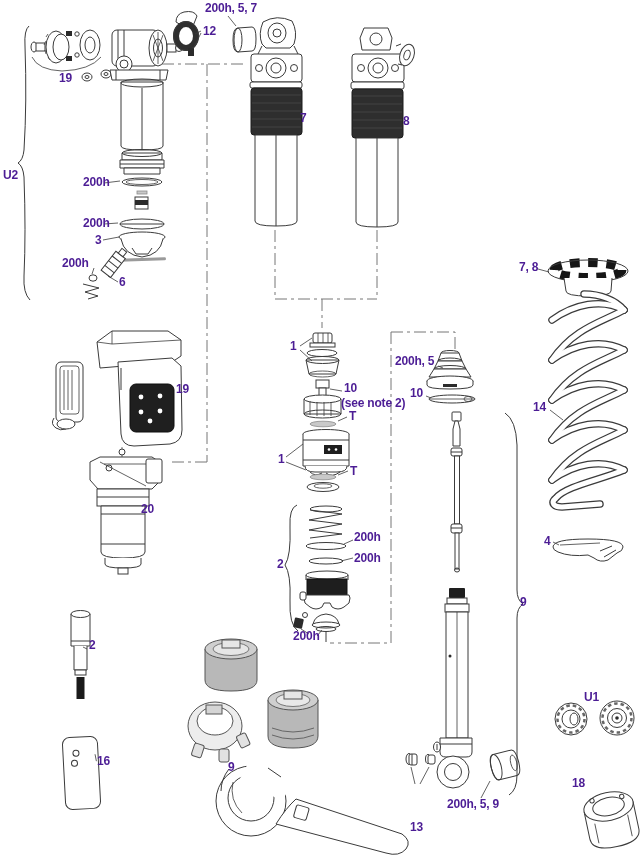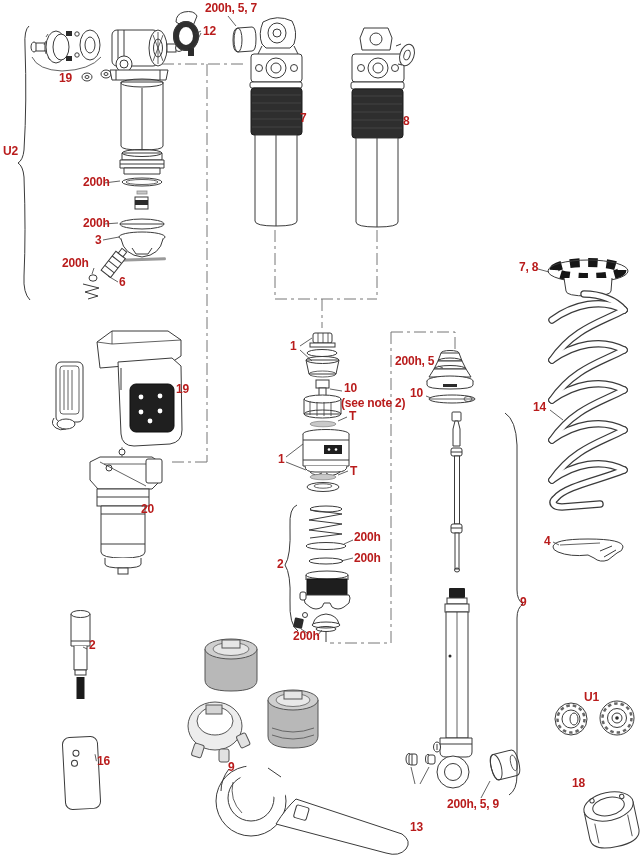--- a/index.html
+++ b/index.html
@@ -1,19 +1,19 @@
 <!DOCTYPE html>
 <html><head>
 <meta charset="utf-8">
 <style>
   html,body{margin:0;padding:0;background:#fff;}
   #canvas{position:relative;width:640px;height:865px;background:#fff;overflow:hidden;
           font-family:"Liberation Sans",sans-serif;}
   #art{position:absolute;left:0;top:0;}
-  .lbl{position:absolute;font:bold 12px "Liberation Sans",sans-serif;color:#b91c1c;
+  .lbl{position:absolute;font:bold 12px "Liberation Sans",sans-serif;color:#4c1d95;
        white-space:nowrap;letter-spacing:-0.2px;line-height:12px;}
   
   .s  {stroke:#3b3b3b;fill:none;stroke-width:1;}
   .sw {stroke:#3b3b3b;fill:#ffffff;stroke-width:1;}
   .sd {stroke:#1d1d1d;fill:#2e2e2e;stroke-width:1;}
   .sl {stroke:#8a8a8a;fill:#c9c9c9;stroke-width:0.8;}
   .sg {stroke:#555;fill:#b8b8b8;stroke-width:1;}
   .thin{stroke:#3b3b3b;fill:none;stroke-width:0.8;}
   .dashdot{stroke:#777;fill:none;stroke-width:1;stroke-dasharray:12 4 3 4;}
   .dash{stroke:#777;fill:none;stroke-width:1;stroke-dasharray:4 3;}
@@ -390,21 +390,21 @@
     <path class="sw" d="M586,806 L586,834 Q586,847 611,847 Q636,847 636,834 L636,806"></path>
     <ellipse class="sw" cx="611" cy="806" rx="25" ry="14"></ellipse>
     <ellipse class="s" cx="611" cy="806" rx="16" ry="9"></ellipse>
     <circle class="s" cx="596" cy="797" r="2.2"></circle>
     <circle class="s" cx="626" cy="799" r="2.2"></circle>
     <path class="thin" d="M594,820 L594,840 M628,818 L628,840"></path>
   </g>
 
 </svg>
 
-<div class="lbl" style="left:3px;top:145px">U2</div>
+<div class="lbl" style="left:3px;top:169px">U2</div>
 <div class="lbl" style="left:59px;top:72px">19</div>
 <div class="lbl" style="left:203px;top:25px">12</div>
 <div class="lbl" style="left:205px;top:2px">200h, 5, 7</div>
 <div class="lbl" style="left:300px;top:112px">7</div>
 <div class="lbl" style="left:403px;top:115px">8</div>
 <div class="lbl" style="left:83px;top:176px">200h</div>
 <div class="lbl" style="left:83px;top:217px">200h</div>
 <div class="lbl" style="left:95px;top:234px">3</div>
 <div class="lbl" style="left:62px;top:257px">200h</div>
 <div class="lbl" style="left:119px;top:276px">6</div>

